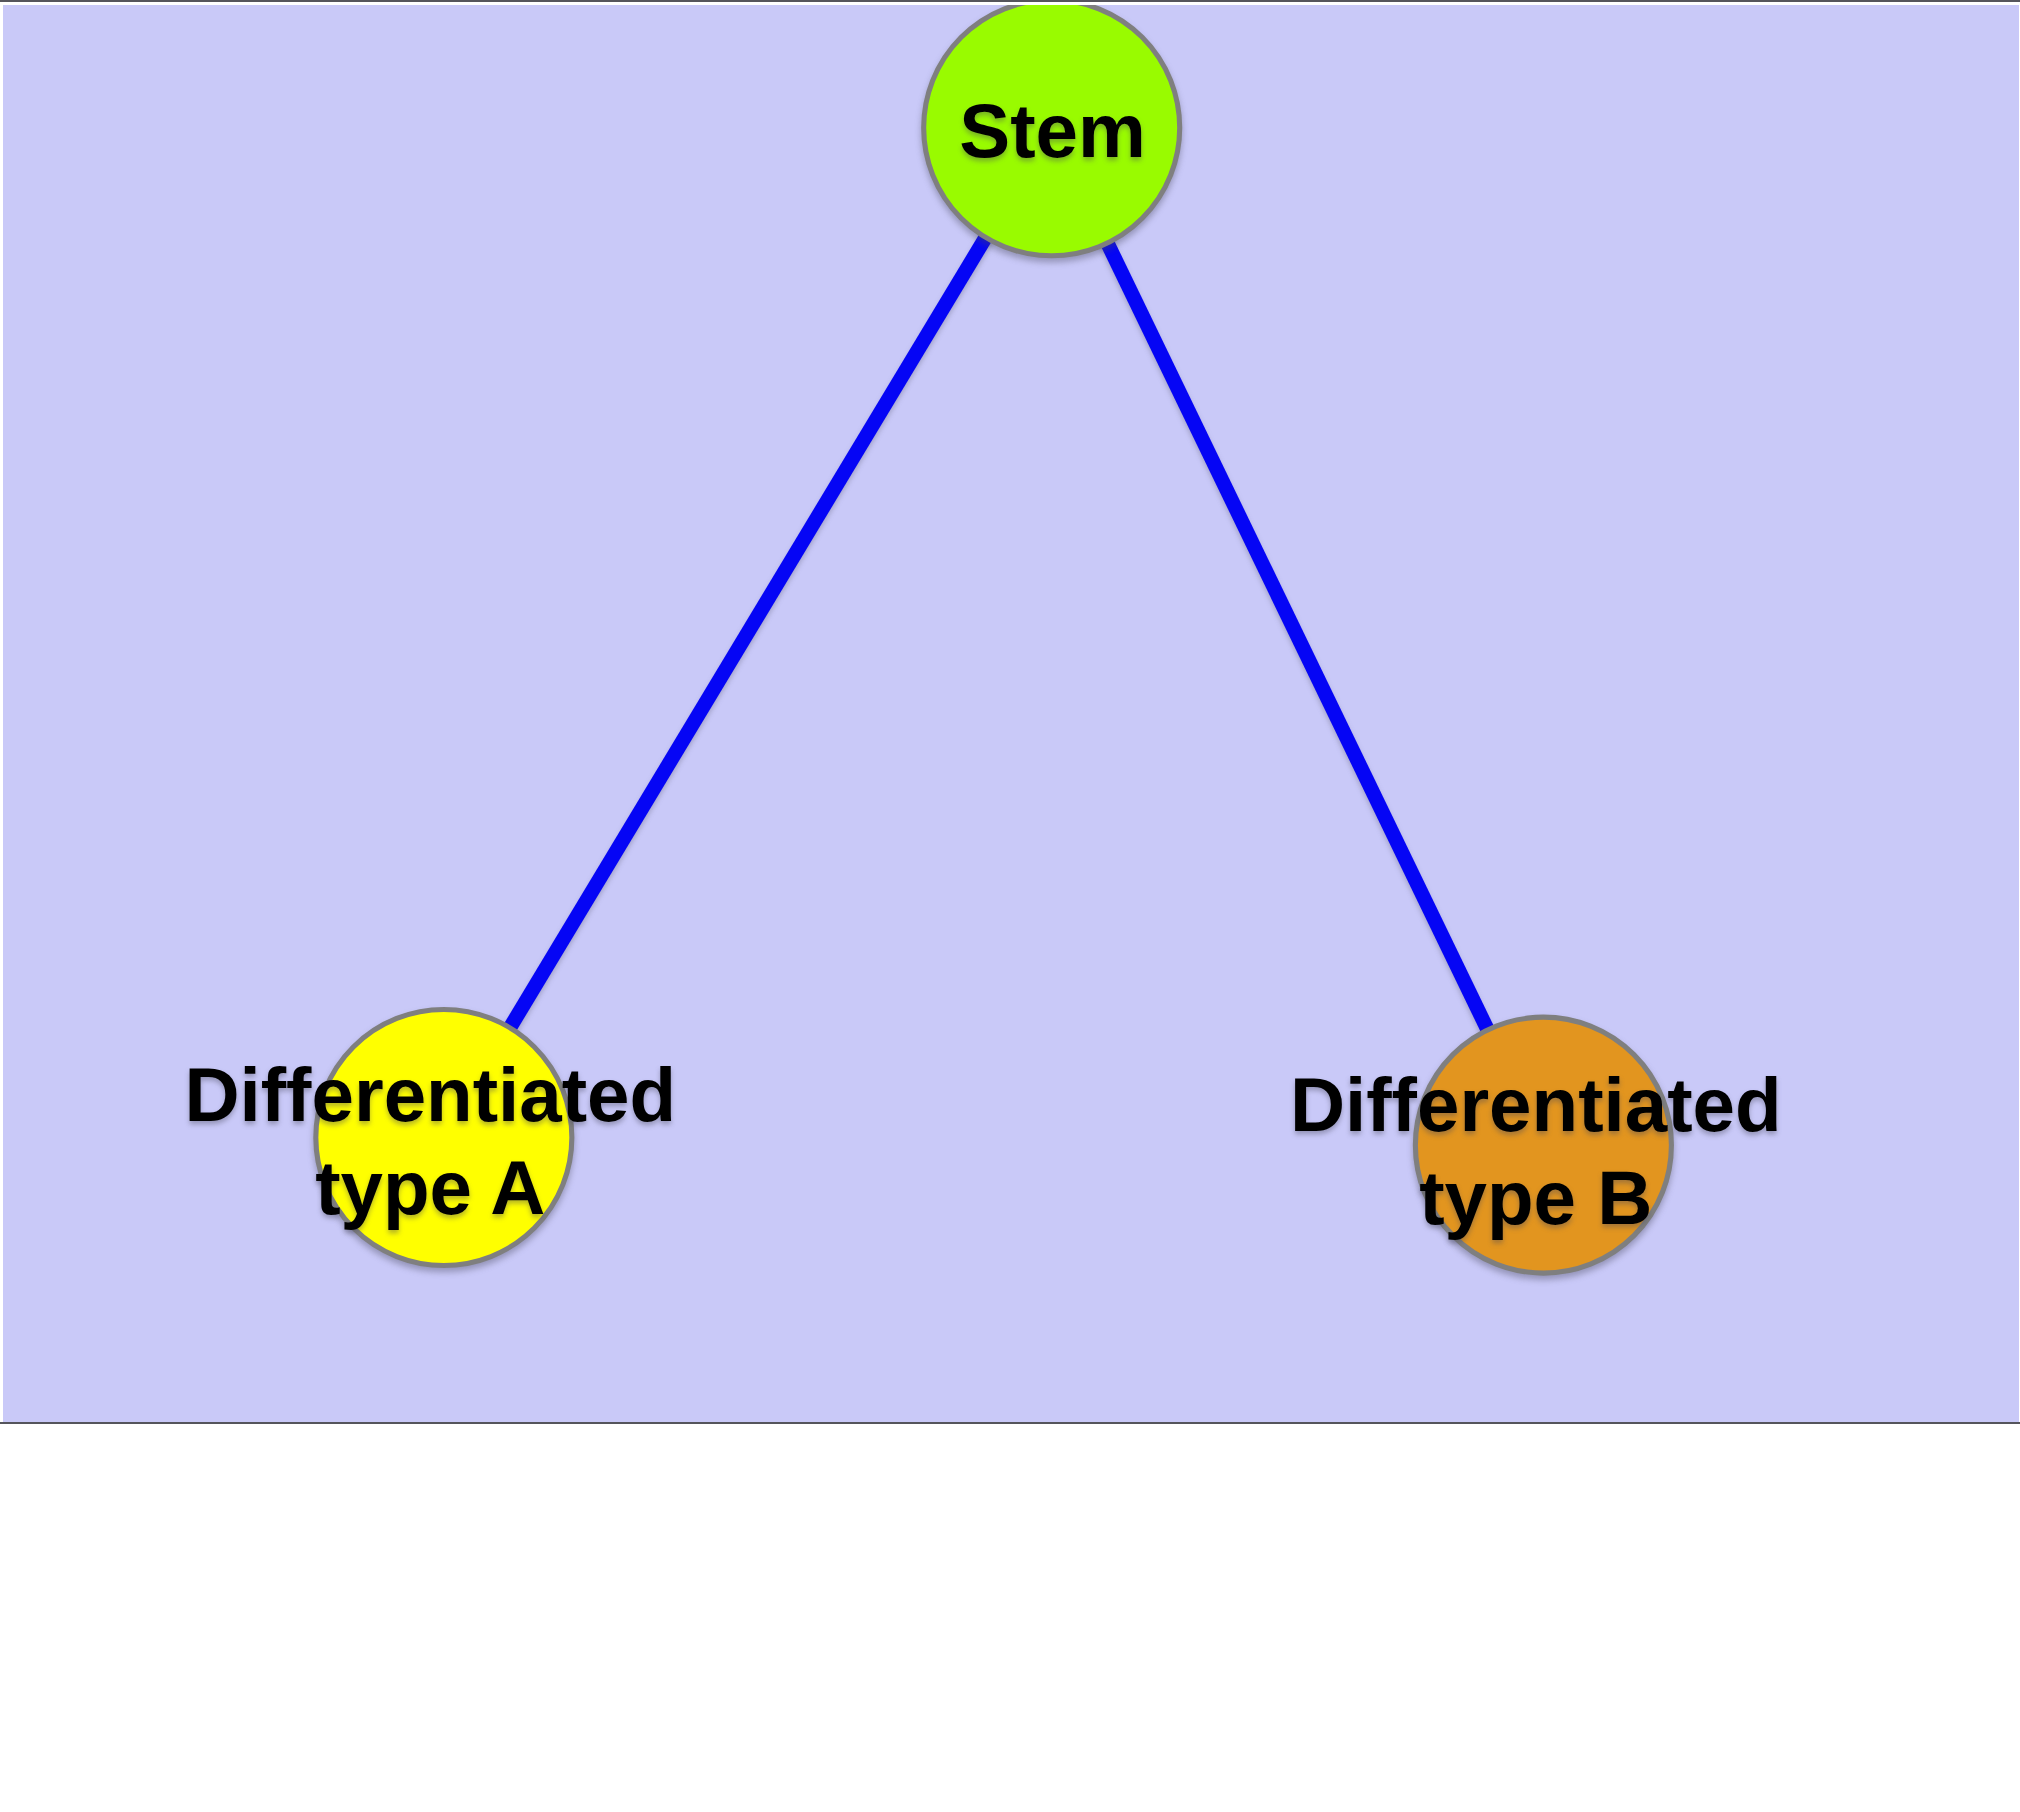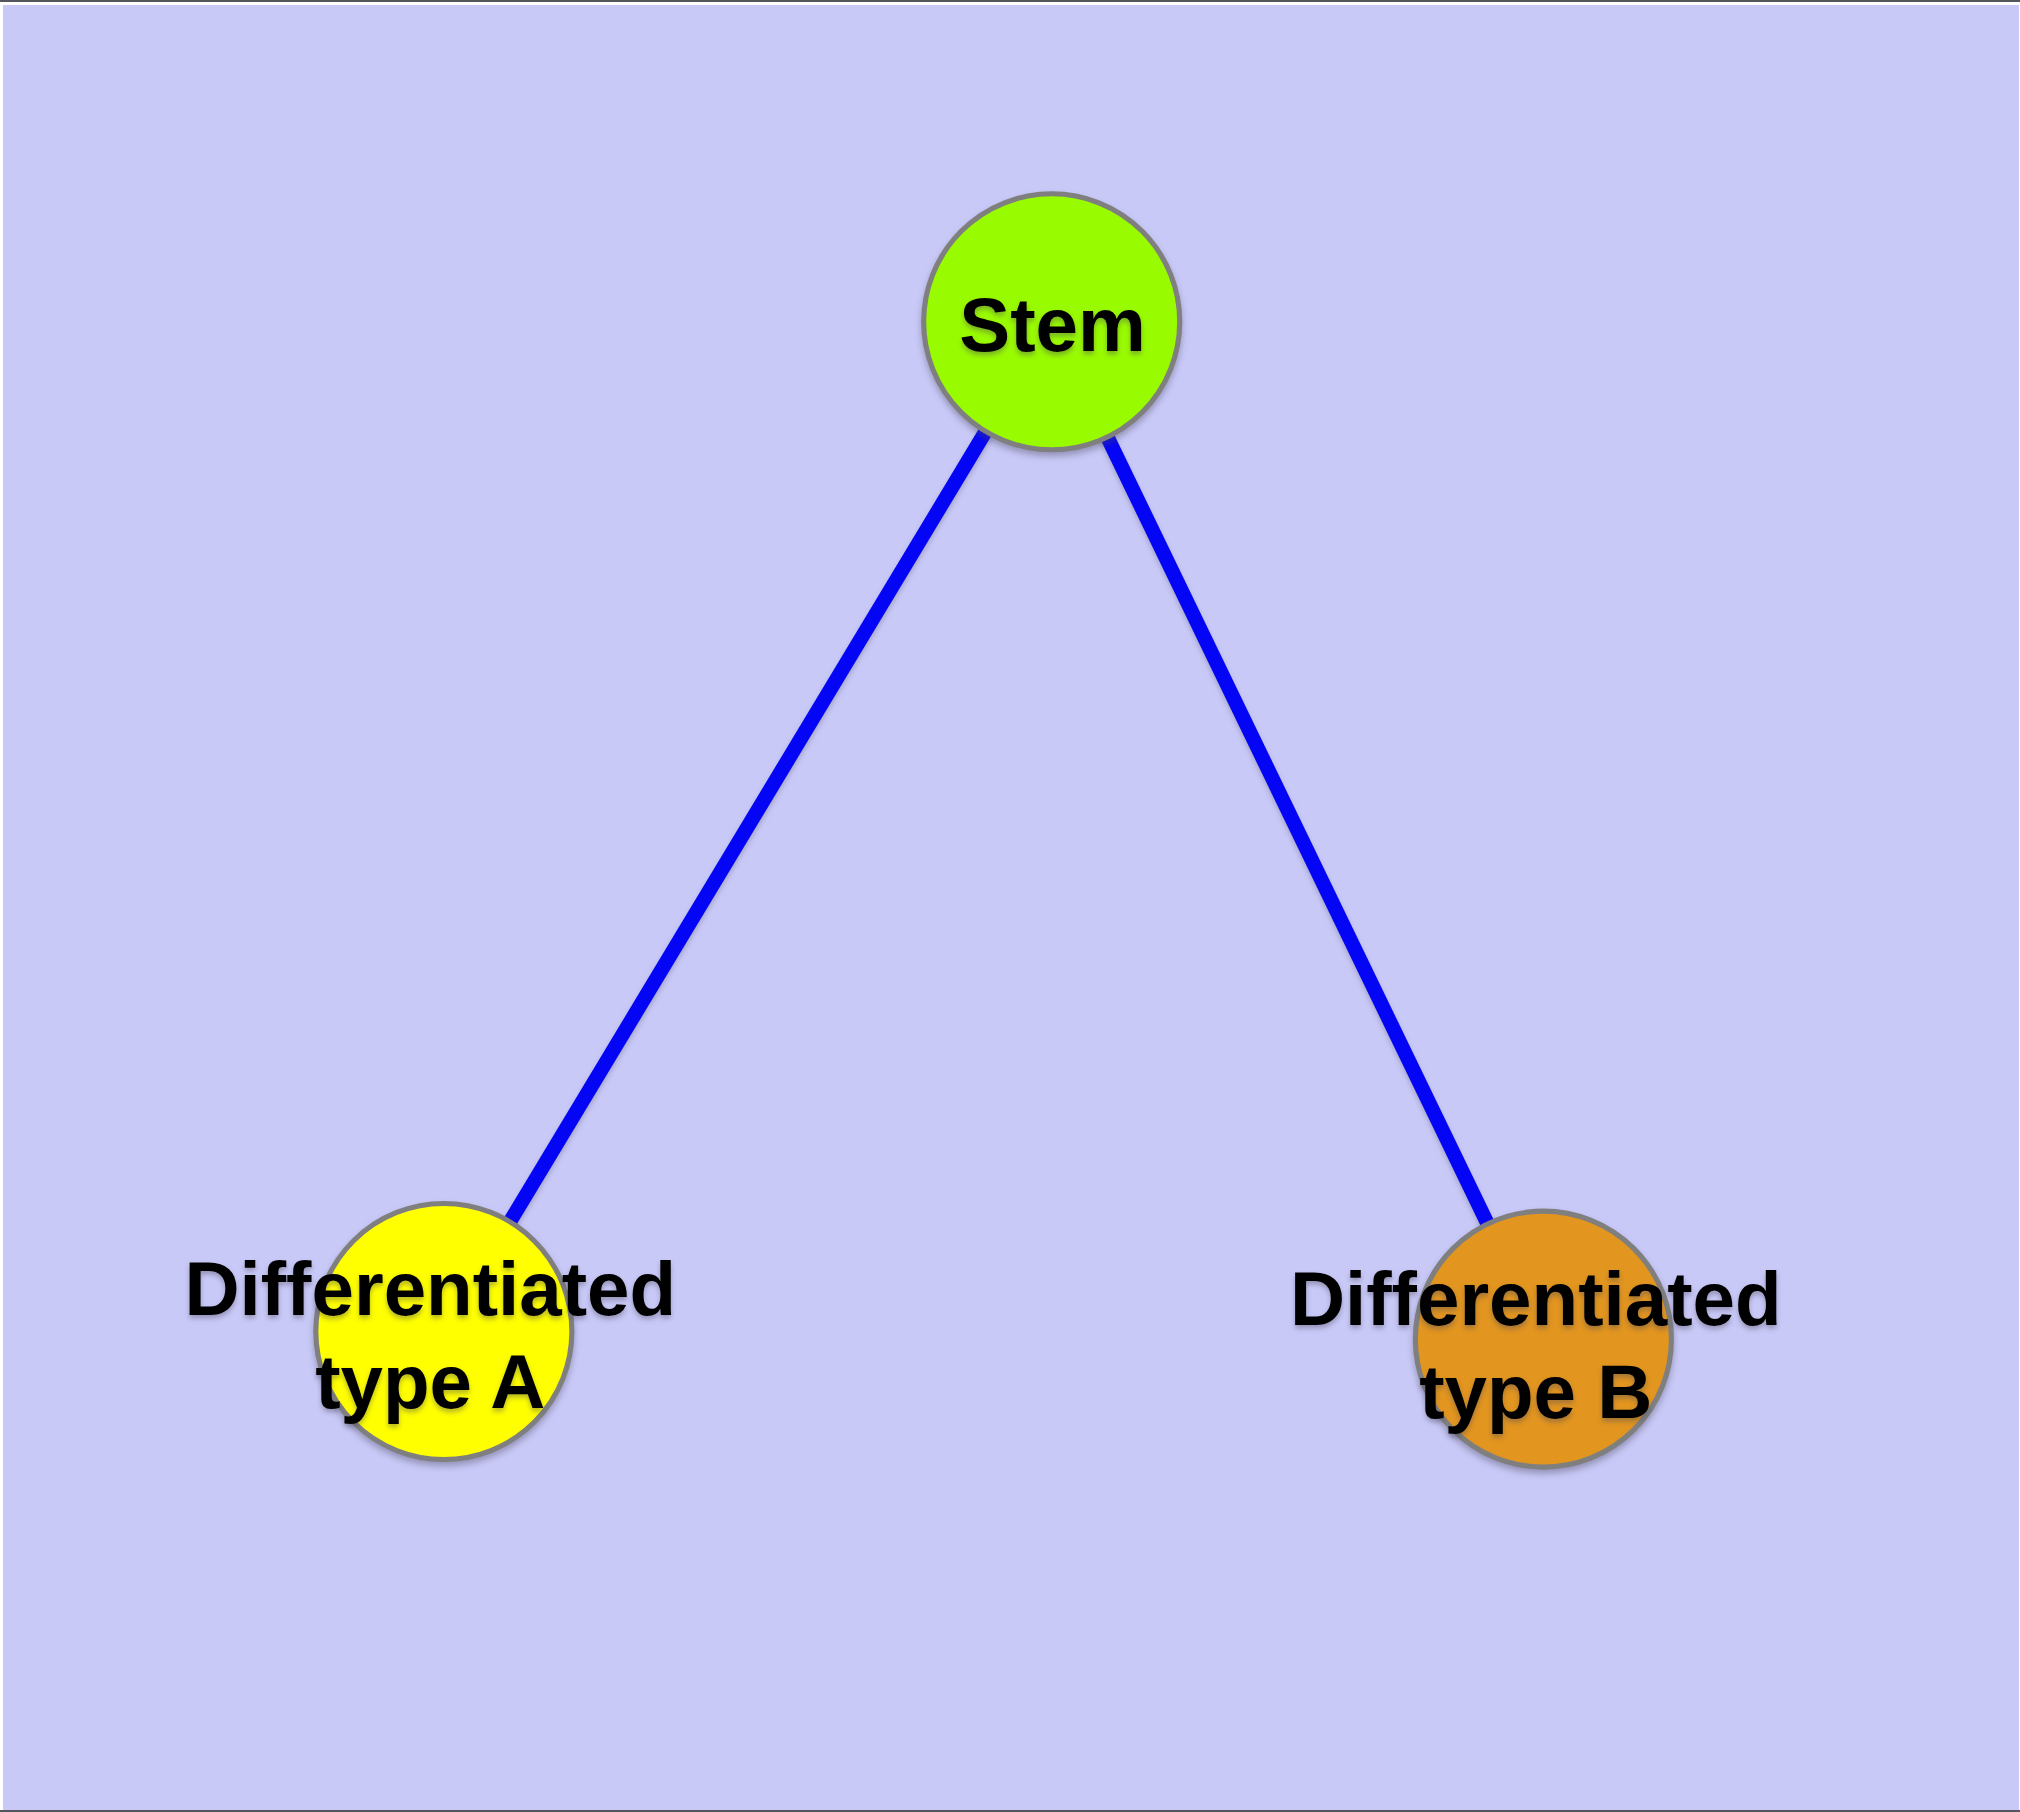--- a/index.html
+++ b/index.html
@@ -4,21 +4,21 @@
 <style>
   html, body {
     margin: 0;
     padding: 0;
     background: #ffffff;
     font-family: "Liberation Sans", sans-serif;
   }
   .frame {
     position: relative;
     width: 2021px;
-    height: 1812px;
+    height: 1424px;
     box-sizing: border-box;
     background: #ffffff;
   }
   .hairline {
     position: absolute;
     left: 0;
     width: 100%;
     height: 1.7px;
     background: #55555c;
     z-index: 3;

